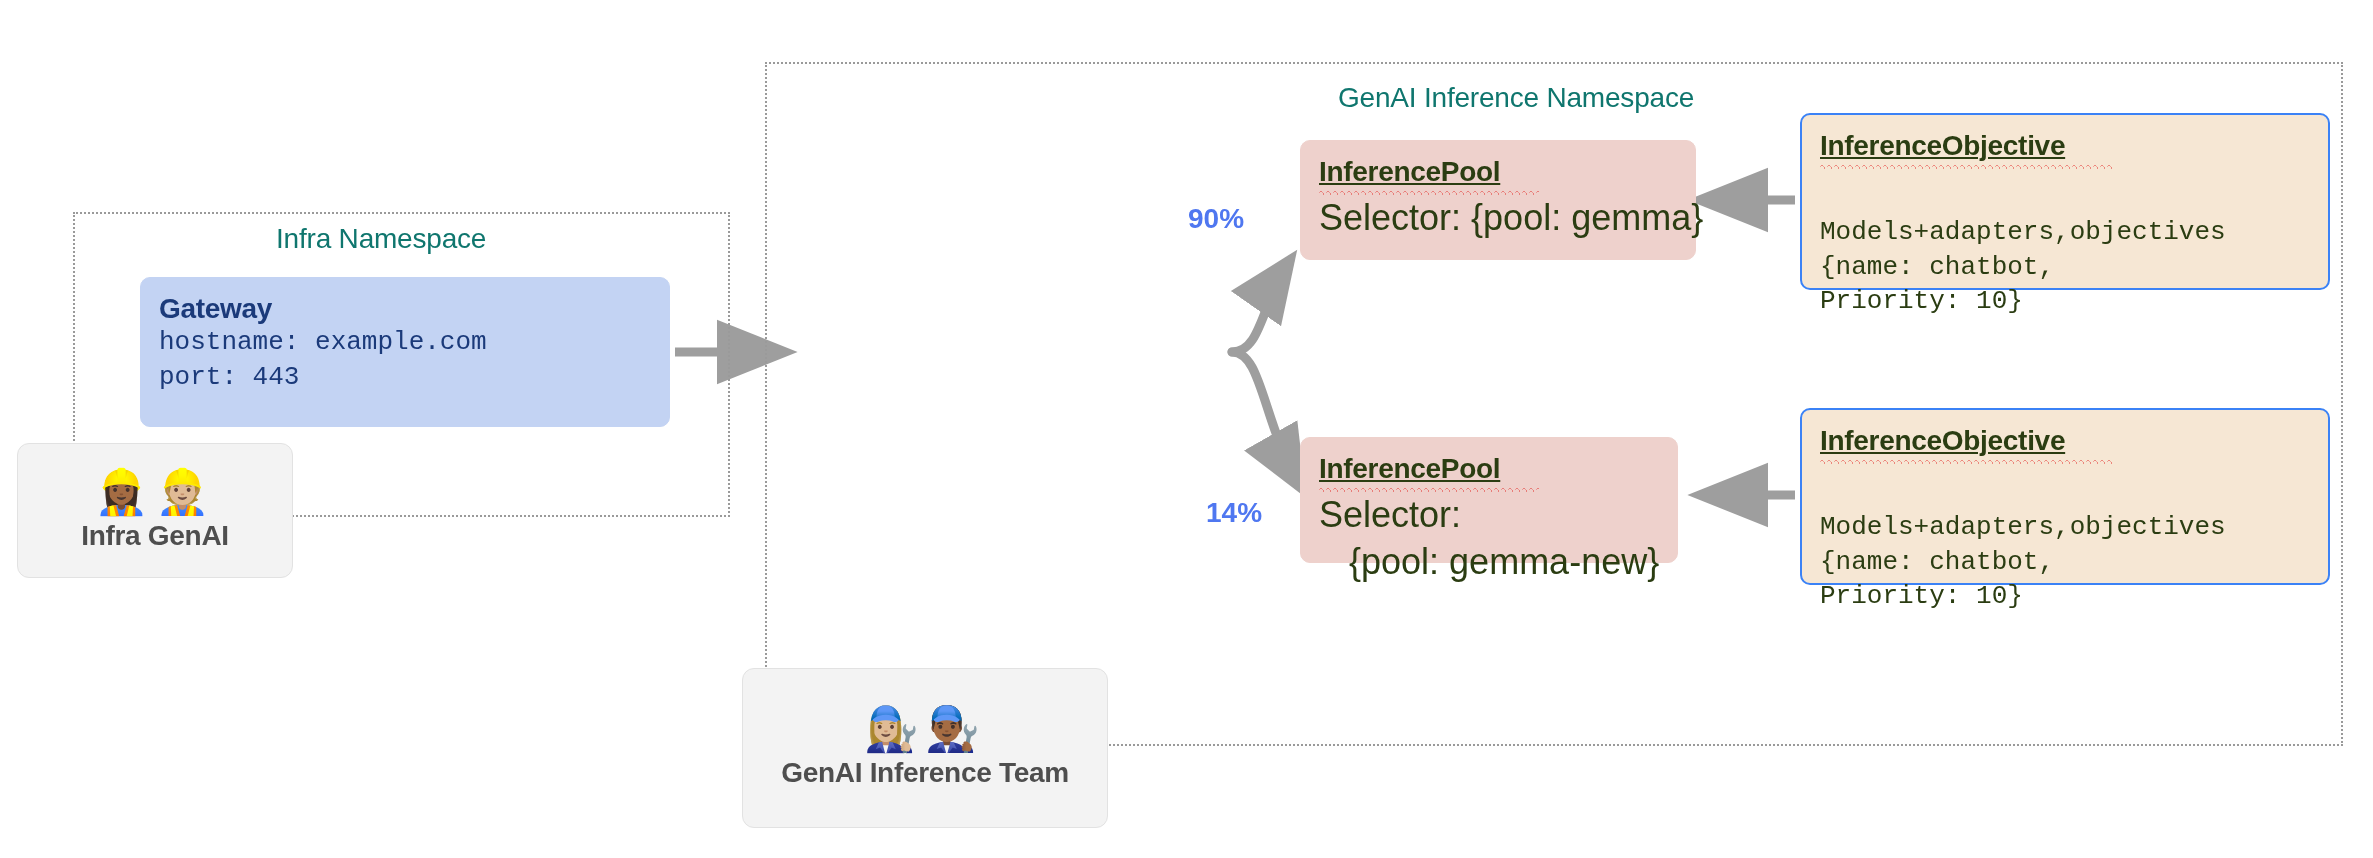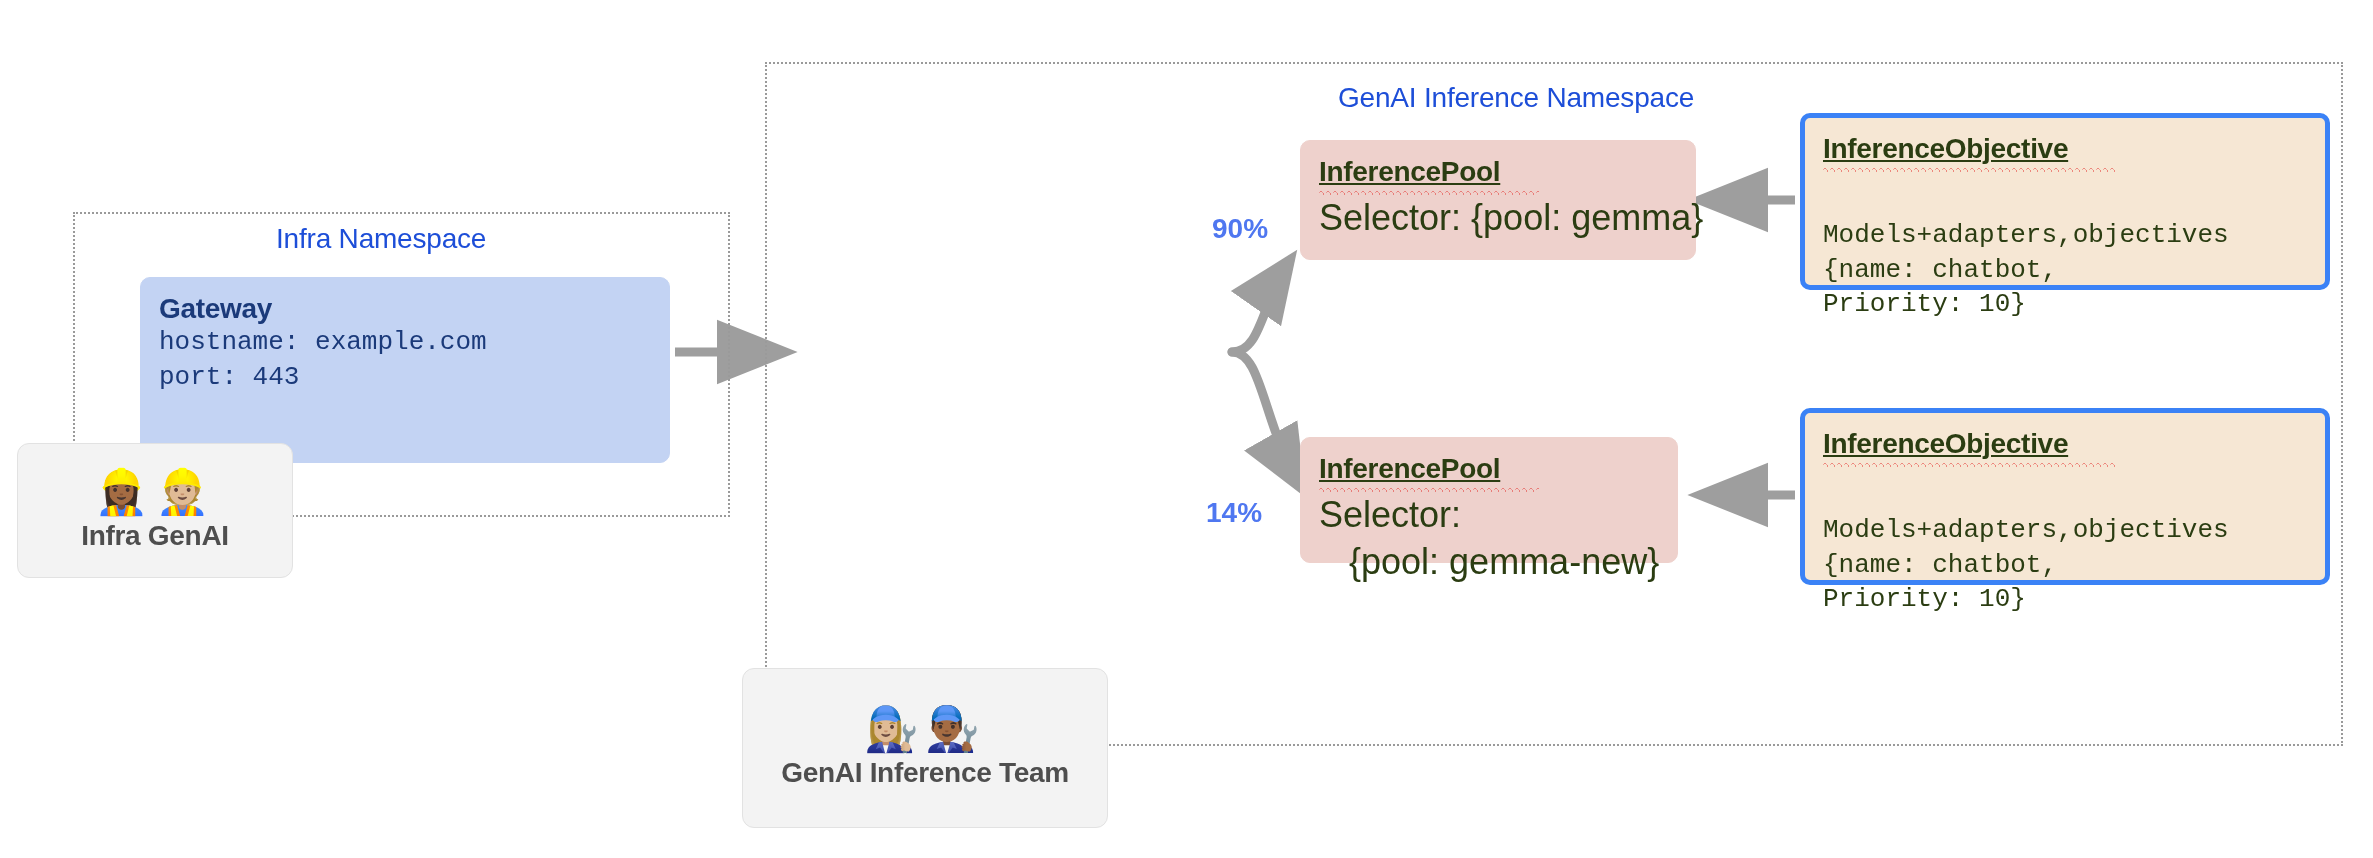--- a/index.html
+++ b/index.html
@@ -21,21 +21,21 @@
   
   .ns-box {
     position: absolute;
     border: 2px dotted #9a9a9a;
     background: transparent;
     box-sizing: border-box;
   }
   .ns-label {
     position: absolute;
     font-size: 28px;
-    color: #1d4ed8;
+    color: #0f766e;
     white-space: nowrap;
     letter-spacing: -0.2px;
   }
 
   
   .card {
     position: absolute;
     box-sizing: border-box;
     border-radius: 10px;
     padding: 14px 18px 16px 18px;
@@ -97,21 +97,21 @@
   .card-pool {
     background: #eed1cc;
     border: 1px solid #eed1cc;
   }
   .card-pool .card-title { color: #2b3d12; }
   .card-pool .card-body  { color: #2b3d12; }
 
   
   .card-objective {
     background: #f6e7d4;
-    border: 5px solid #3b82f6;
+    border: 2px solid #3b82f6;
   }
   .card-objective .card-title { color: #2b3d12; }
   .card-objective .card-body  { color: #2b3d12; margin-top: 46px; }
 
   
   .team-chip {
     position: absolute;
     box-sizing: border-box;
     background: #f3f3f3;
     border: 1px solid #e2e2e2;
@@ -178,33 +178,33 @@
 
     <line x1="1795" y1="495" x2="1700" y2="495" stroke="#9e9e9e" stroke-width="9" marker-end="url(#arrowRight)"></line>
   </svg>
 
   <div class="ns-box" style="left:73px; top:212px; width:657px; height:305px;"></div>
   <div class="ns-label" style="left:276px; top:223px;">Infra Namespace</div>
 
   <div class="ns-box" style="left:765px; top:62px; width:1578px; height:684px;"></div>
   <div class="ns-label" style="left:1338px; top:82px;">GenAI Inference Namespace</div>
 
-  <div class="card card-gateway" style="left:140px; top:277px; width:530px; height:186px;">
+  <div class="card card-gateway" style="left:140px; top:277px; width:530px; height:150px;">
     <div class="card-title">Gateway</div>
     <div class="card-body">hostname: example.com
 port: 443</div>
   </div>
 
 
   <div class="card card-pool" style="left:1300px; top:140px; width:396px; height:120px;">
     <div class="card-title spell">InferencePool</div>
     <span class="squiggle" style="width:220px;"></span>
     <div class="card-body sans">Selector: {pool: gemma}</div>
   </div>
-  <div class="weight" style="left:1188px; top:213px;margin-left:24px;">90%</div>
+  <div class="weight" style="left:1188px; top:203px;">90%</div>
 
   <div class="card card-pool" style="left:1300px; top:437px; width:378px; height:126px;">
     <div class="card-title spell">InferencePool</div>
     <span class="squiggle" style="width:220px;"></span>
     <div class="card-body sans">Selector:
    {pool: gemma-new}</div>
   </div>
   <div class="weight" style="left:1206px; top:497px;">14%</div>
 
   <div class="card card-objective" style="left:1800px; top:113px; width:530px; height:177px;">

